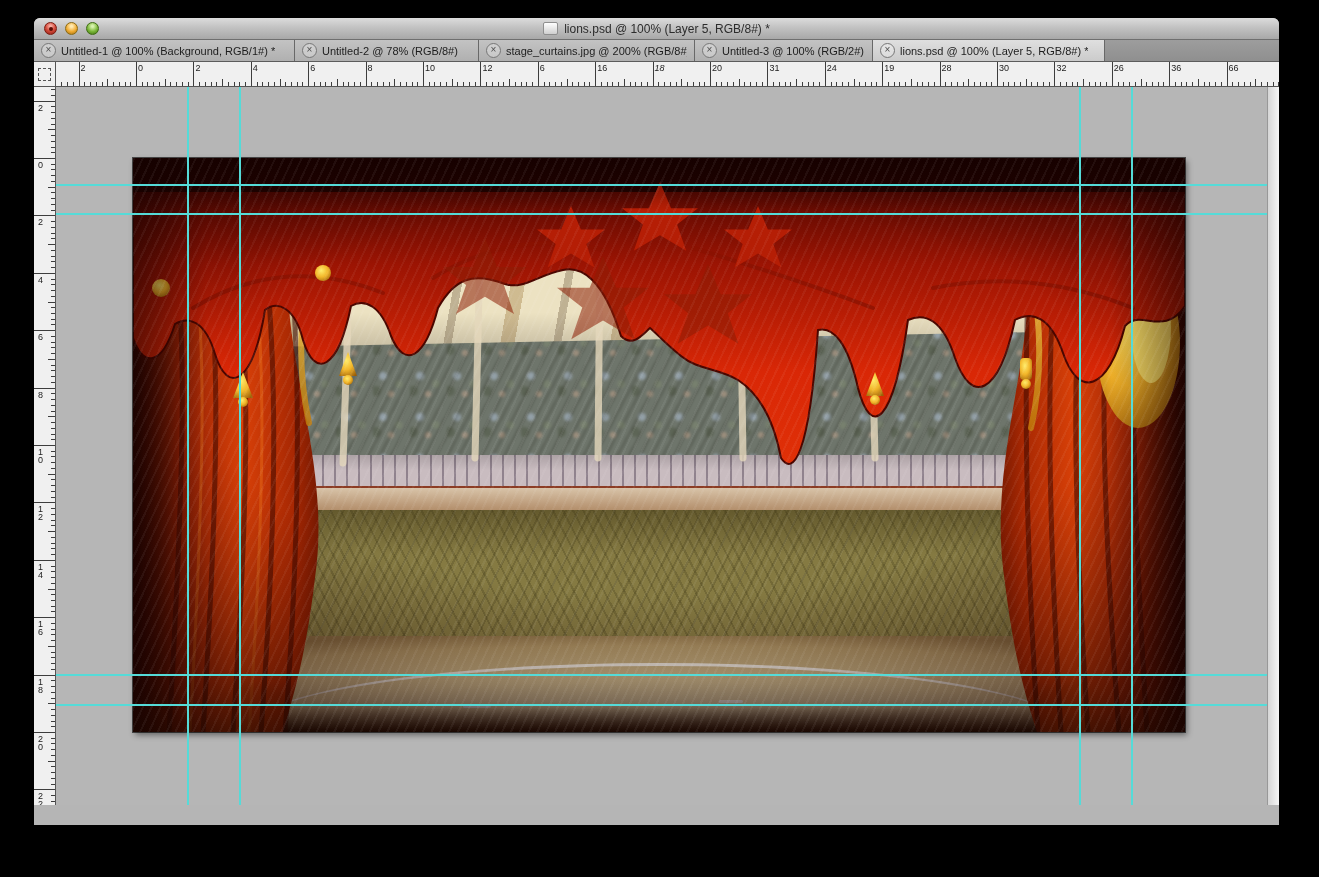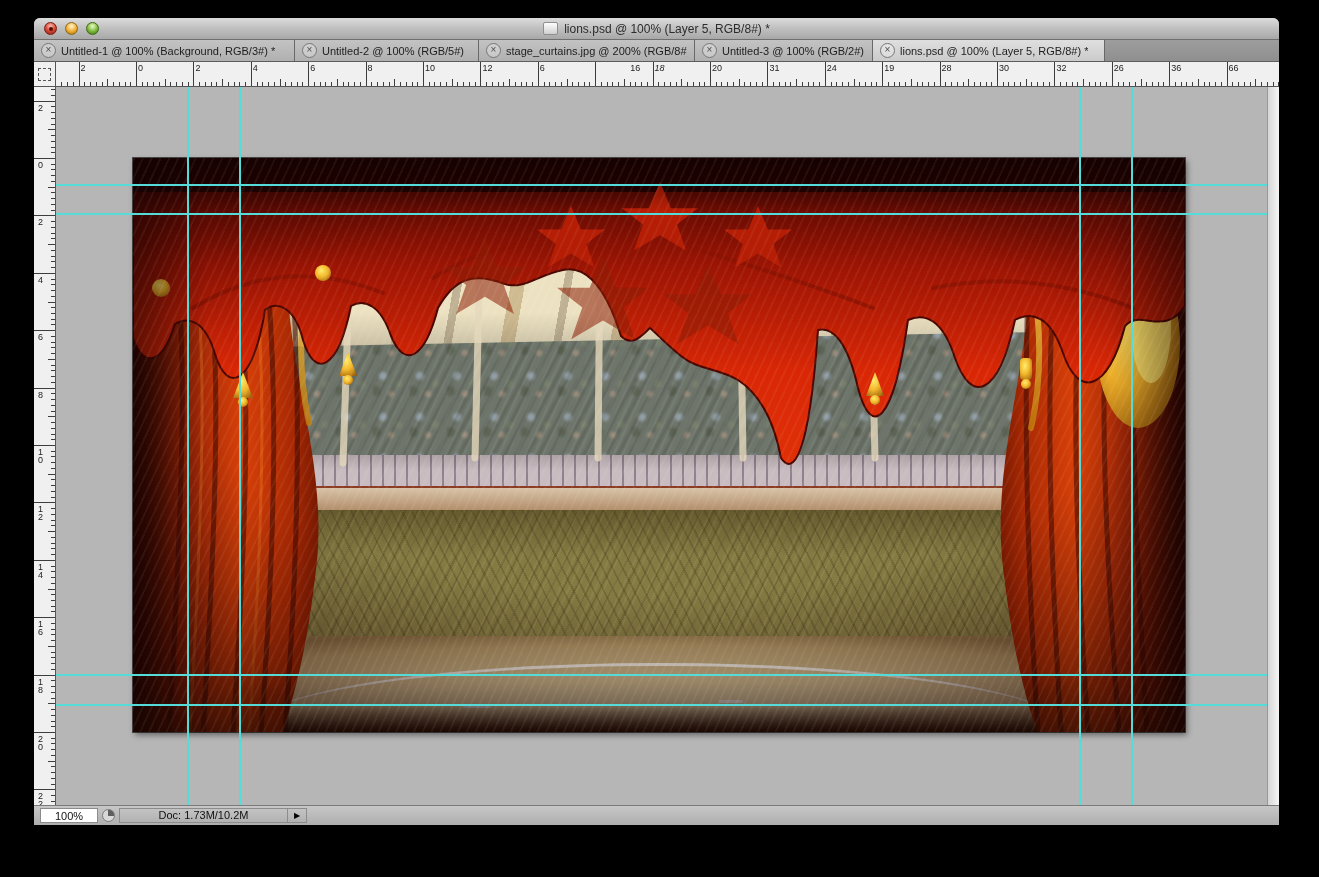--- a/index.html
+++ b/index.html
@@ -120,25 +120,25 @@
       <div class="light green"></div>
     </div>
     <span class="doc-icon"></span>
     <span class="title-text">lions.psd @ 100% (Layer 5, RGB/8#) *</span>
   </div>
 
   <div class="tabbar">
     <div style="display:flex;">
         <div class="tab" style="width: 261px;">
           <span class="tab-close">×</span>
-          <span class="tab-label">Untitled-1 @ 100% (Background, RGB/3#) *</span>
+          <span class="tab-label">Untitled-1 @ 100% (Background, RGB/1#) *</span>
         </div>
         <div class="tab" style="width: 184px;">
           <span class="tab-close">×</span>
-          <span class="tab-label">Untitled-2 @ 100% (RGB/5#)</span>
+          <span class="tab-label">Untitled-2 @ 78% (RGB/8#)</span>
         </div>
         <div class="tab" style="width: 216px;">
           <span class="tab-close">×</span>
           <span class="tab-label">stage_curtains.jpg @ 200% (RGB/8#)</span>
         </div>
         <div class="tab" style="width: 178px;">
           <span class="tab-close">×</span>
           <span class="tab-label">Untitled-3 @ 100% (RGB/2#)</span>
         </div>
         <div class="tab active" style="width: 232px;">
@@ -250,21 +250,21 @@
         <div class="htick minor" style="left: 487.54px;"></div>
         <div class="htick minor" style="left: 493.28px;"></div>
         <div class="htick minor" style="left: 499.02px;"></div>
         <div class="htick minor" style="left: 504.76px;"></div>
         <div class="htick mid" style="left: 510.5px;"></div>
         <div class="htick minor" style="left: 516.24px;"></div>
         <div class="htick minor" style="left: 521.98px;"></div>
         <div class="htick minor" style="left: 527.72px;"></div>
         <div class="htick minor" style="left: 533.46px;"></div>
         <div class="htick major" style="left: 539.2px;"></div>
-        <div class="hlabel" style="left: 541.2px; margin-left: 33px;">16</div>
+        <div class="hlabel" style="left: 541.2px;">16</div>
         <div class="htick minor" style="left: 544.94px;"></div>
         <div class="htick minor" style="left: 550.68px;"></div>
         <div class="htick minor" style="left: 556.42px;"></div>
         <div class="htick minor" style="left: 562.16px;"></div>
         <div class="htick mid" style="left: 567.9px;"></div>
         <div class="htick minor" style="left: 573.64px;"></div>
         <div class="htick minor" style="left: 579.38px;"></div>
         <div class="htick minor" style="left: 585.12px;"></div>
         <div class="htick minor" style="left: 590.86px;"></div>
         <div class="htick major" style="left: 596.6px;"></div>
@@ -676,22 +676,14 @@
         <div class="guide-v" style="left: 1075px; background: rgb(85, 219, 216);"></div>
         <div class="guide-h" style="top: 97px; background: rgb(85, 219, 216);"></div>
         <div class="guide-h" style="top: 126px; background: rgb(85, 219, 216);"></div>
         <div class="guide-h" style="top: 587px; background: rgb(85, 219, 216);"></div>
         <div class="guide-h" style="top: 617px; background: rgb(85, 219, 216);"></div>
       </div>
 
     <div class="scroll"></div>
   </div>
 
-  <div class="statusbar">
-    <div class="zoom-field">100%</div>
-    <div class="status-icon"></div>
-    <div class="doc-field">
-      <span class="doc-text">Doc: 1.73M/10.2M</span>
-      <span class="doc-arrow">▶</span>
-    </div>
-  </div>
 
 </div>
 
 </body></html>

